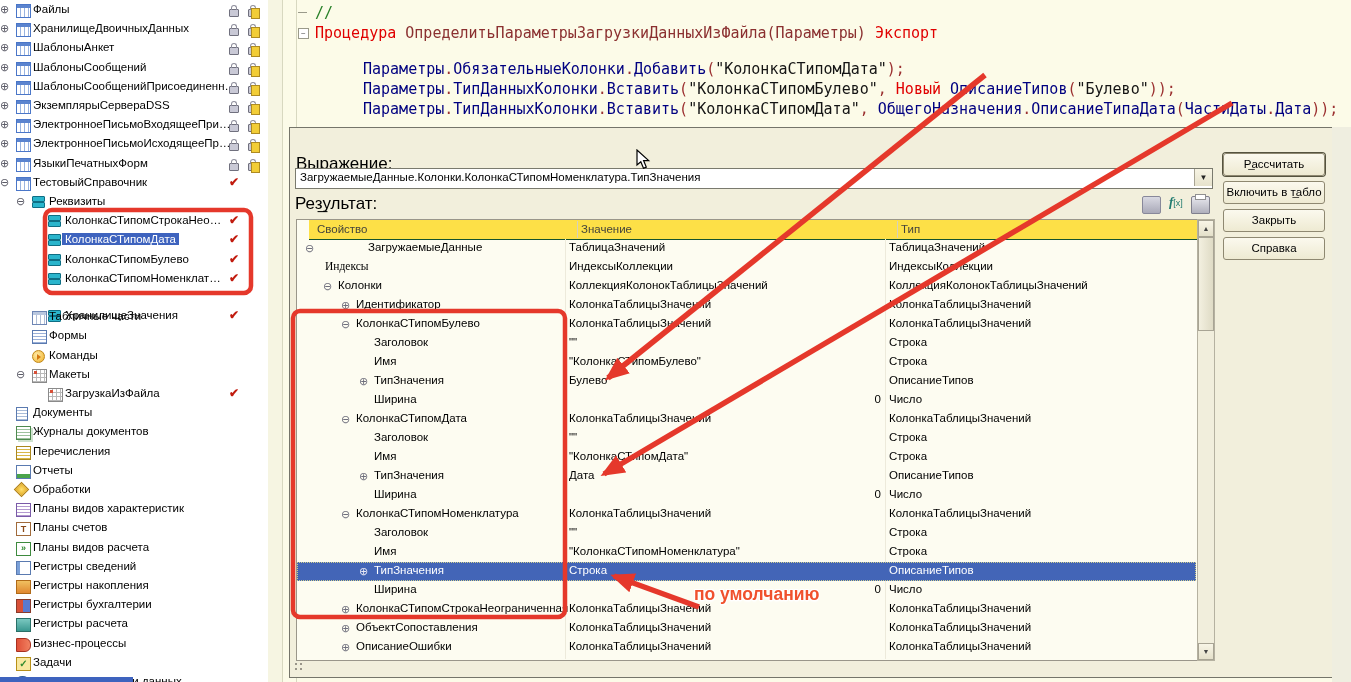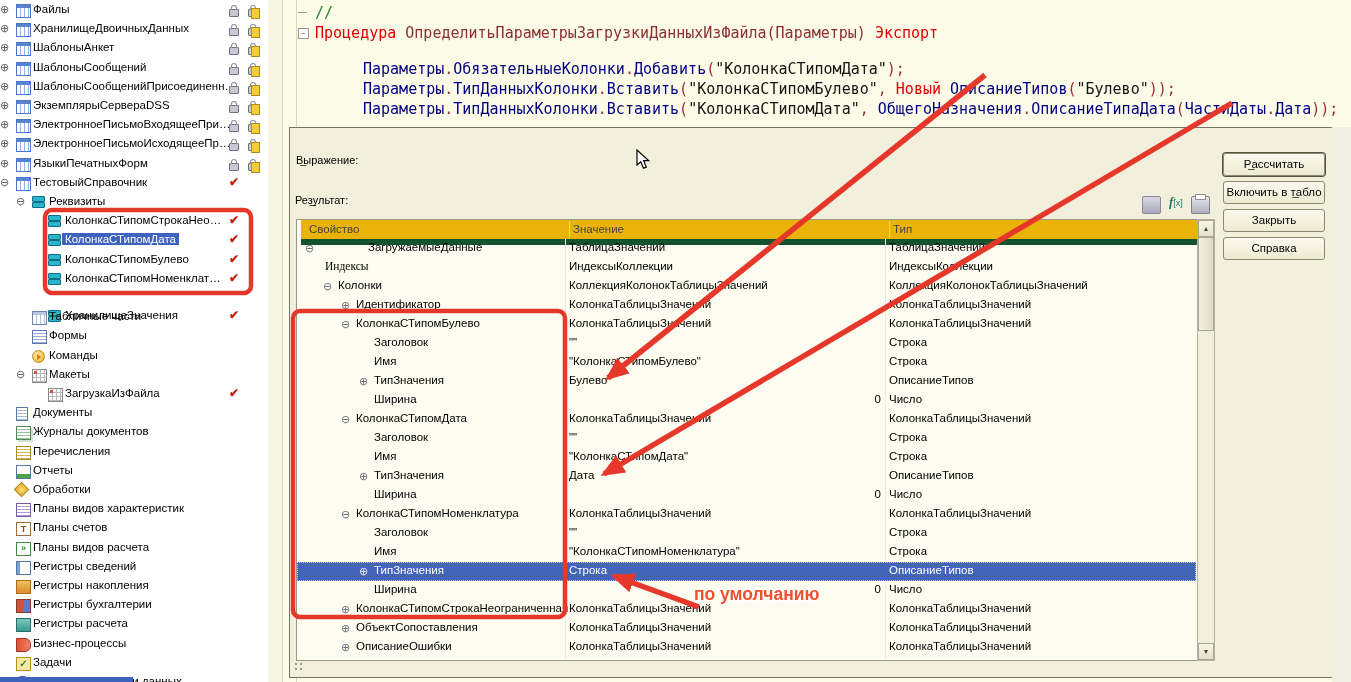--- a/index.html
+++ b/index.html
@@ -54,33 +54,33 @@
   .tok-kw{color:#E00000;} .tok-nm{color:#8B3030;} .tok-id{color:#000080;}
   .tok-pn{color:#9B3030;} .tok-st{color:#141414;} .tok-cm{color:#267F26;} .tok-wt{color:#000;}
   
   #dialog{position:absolute;left:289px;top:127px;width:1042px;height:549px;background:#F2EFDC;
           border:1px solid #75756a;}
   #dlg-titlebar{position:absolute;left:0;top:0;width:100%;height:22px;
       background:linear-gradient(#EDEADB,#D9D6C5);border-bottom:1px solid #c2bfae;}
   #dlg-title{position:absolute;left:7px;top:4px;font-size:11.5px;font-weight:bold;color:#111;}
   .winbtn{position:absolute;top:3px;width:17px;height:16px;text-align:center;font-size:12px;line-height:16px;color:#222;cursor:default;}
   #btn-max{right:38px;} #btn-close{right:16px;font-size:13px;}
-  .dlglabel{position:absolute;font-size:11px;color:#000;}
+  .dlglabel{position:absolute;font-size:17px;color:#000;}
   #expr-combo{position:absolute;left:5px;top:40px;width:916px;height:19px;background:#fff;border:1px solid #7a7a6e;}
   #expr-value{position:absolute;left:4px;top:2px;font-size:11.5px;white-space:nowrap;color:#000;}
   #combo-drop{position:absolute;right:0;top:0;width:17px;height:17px;background:linear-gradient(#F7F4E4,#E6E2CC);border-left:1px solid #a8a494;text-align:center;font-size:8px;line-height:17px;color:#222;}
   .tbicon{position:absolute;width:17px;height:16px;font-size:10px;}
   #icon-save{left:852px;top:68px;background:linear-gradient(#d9d9e2,#a9a9b8);border:1px solid #88889a;border-radius:2px;}
   #icon-fx{left:879px;top:66px;color:#1F7A6E;font:italic bold 13px "Liberation Serif",serif;}
   #icon-fx small{font:9px "Liberation Sans",sans-serif;color:#1F7A6E;}
   #icon-print{left:901px;top:68px;background:linear-gradient(#e8e8ee,#b0b0bc);border:1px solid #80808e;border-radius:2px 2px 1px 1px;}
   #icon-print:before{content:'';position:absolute;left:3px;top:-3px;width:9px;height:4px;background:#fff;border:1px solid #909090;}
   
   #result-table{position:absolute;left:6px;top:91px;width:901px;height:440px;background:#FDFCF1;border:1px solid #9a968a;}
-  #rt-header{position:absolute;left:4px;top:0;width:100%;height:19px;background:#eab308;border-bottom:6px solid #14532d;}
+  #rt-header{position:absolute;left:12px;top:0;width:100%;height:19px;background:#fde047;border-bottom:1px solid #14532d;}
   .rt-hcell{position:absolute;top:3px;font-size:11.5px;color:#44443c;white-space:nowrap;}
   .rt-hsep{position:absolute;top:1px;width:1px;height:17px;background:#d5d1bd;}
   .colsep{position:absolute;top:19px;width:1px;height:420px;background:#EDEADB;}
   .rrow{position:absolute;left:0;width:899px;height:19px;font-size:11.5px;color:#000;}
   .rrow.rsel{background:#4365B7;color:#fff;outline:1px dotted #cfcf8e;outline-offset:-1px;}
   .rtog{position:absolute;top:3px;font-size:11px;line-height:13px;color:#6e6e7c;}
   .rsel .rtog{color:#e8e8f4;}
   .rcell{position:absolute;top:2px;white-space:nowrap;}
   .rnum{position:absolute;top:2px;left:500px;width:84px;text-align:right;}
   
@@ -334,20 +334,24 @@
       <div class="codeline" style="top: 3px;"><span style="padding-left: 47px;"></span><span class="tok-cm">//</span><span class="folddash"></span></div>
       <div class="codeline" style="top: 23px;"><span style="padding-left: 47px;"></span><span class="tok-kw">Процедура</span><span class="tok-nm"> ОпределитьПараметрыЗагрузкиДанныхИзФайла(Параметры)</span><span class="tok-kw"> Экспорт</span><span class="fold">−</span></div>
       <div class="codeline" style="top: 59px;"><span style="padding-left: 95px;"></span><span class="tok-id">Параметры</span><span class="tok-pn">.</span><span class="tok-id">ОбязательныеКолонки</span><span class="tok-pn">.</span><span class="tok-id">Добавить</span><span class="tok-pn">(</span><span class="tok-st">"КолонкаСТипомДата"</span><span class="tok-pn">);</span></div>
       <div class="codeline" style="top: 79px;"><span style="padding-left: 95px;"></span><span class="tok-id">Параметры</span><span class="tok-pn">.</span><span class="tok-id">ТипДанныхКолонки</span><span class="tok-pn">.</span><span class="tok-id">Вставить</span><span class="tok-pn">(</span><span class="tok-st">"КолонкаСТипомБулево"</span><span class="tok-pn">,</span><span class="tok-wt"> </span><span class="tok-kw">Новый</span><span class="tok-wt"> </span><span class="tok-id">ОписаниеТипов</span><span class="tok-pn">(</span><span class="tok-st">"Булево"</span><span class="tok-pn">));</span></div>
       <div class="codeline" style="top: 99px;"><span style="padding-left: 95px;"></span><span class="tok-id">Параметры</span><span class="tok-pn">.</span><span class="tok-id">ТипДанныхКолонки</span><span class="tok-pn">.</span><span class="tok-id">Вставить</span><span class="tok-pn">(</span><span class="tok-st">"КолонкаСТипомДата"</span><span class="tok-pn">,</span><span class="tok-wt"> </span><span class="tok-id">ОбщегоНазначения</span><span class="tok-pn">.</span><span class="tok-id">ОписаниеТипаДата</span><span class="tok-pn">(</span><span class="tok-id">ЧастиДаты</span><span class="tok-pn">.</span><span class="tok-id">Дата</span><span class="tok-pn">));</span></div>
     </div>
 </div>
 
 <div id="dialog">
   <span class="dlglabel" style="left:6px;top:26px;">В̲ыражение:</span>
+  <div id="expr-combo">
+    <span id="expr-value">ЗагружаемыеДанные.Колонки.КолонкаСТипомНоменклатура.ТипЗначения</span>
+    <span id="combo-drop">▼</span>
+  </div>
   <span class="dlglabel" style="left:5px;top:66px;">Рез̲ультат:</span>
   <span class="tbicon" id="icon-save"></span>
   <span class="tbicon" id="icon-fx">f<small>[x]</small></span>
   <span class="tbicon" id="icon-print"></span>
 
   <div id="result-table">
     <div id="rt-header">
         <span class="rt-hcell" style="left: 8px;">Свойство</span>
         <span class="rt-hcell" style="left: 272px;">Значение</span>
         <span class="rt-hcell" style="left: 592px;">Тип</span>

